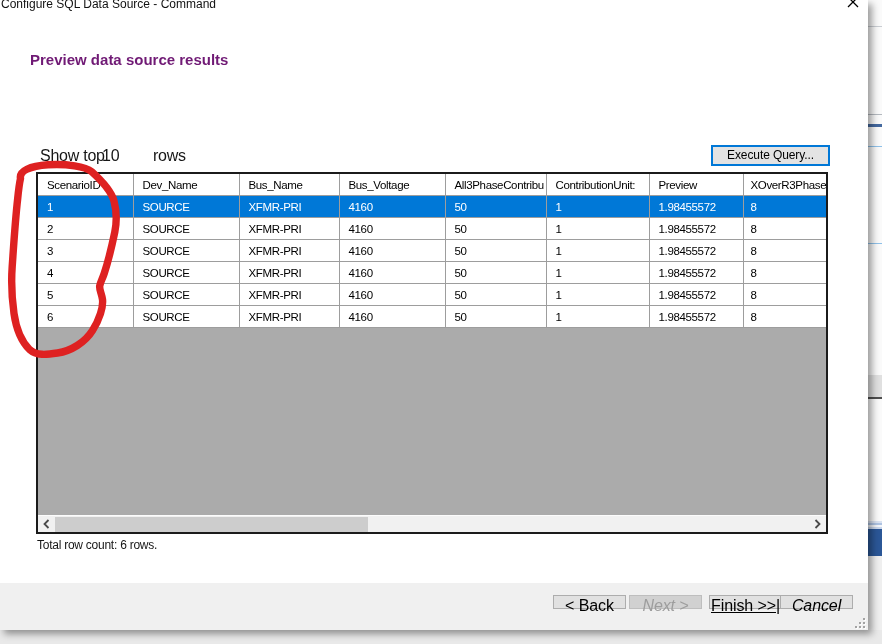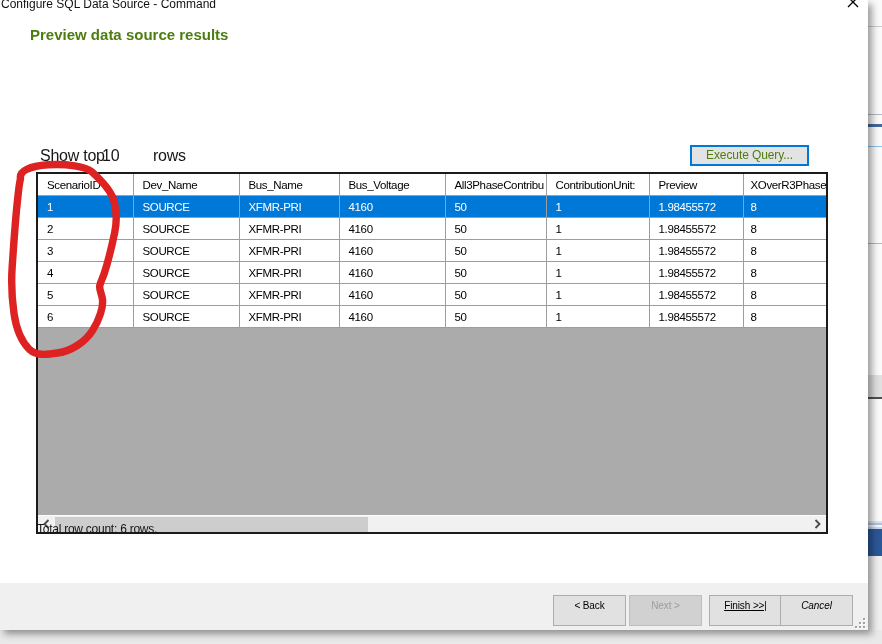--- a/index.html
+++ b/index.html
@@ -43,49 +43,49 @@
     color: #111111;
     white-space: nowrap;
   }
   #close-btn {
     position: absolute;
     left: 841px; top: -4px;
     width: 24px; height: 16px;
   }
   #heading {
     position: absolute;
-    left: 30px; top: 26px;
+    left: 30px; top: 51px;
     font-size: 15px;
     font-weight: bold;
     letter-spacing: 0px;
-    color: #4d7c0f;
+    color: #701a75;
     white-space: nowrap;
   }
   #description {
     position: absolute;
     left: 30px; top: 84px;
     font-size: 12px;
     letter-spacing: -0.25px;
     color: #161616;
     white-space: nowrap;
   }
   .showtop-label { position: absolute; top: 147px; font-size: 16px; letter-spacing: -0.25px; color: #161616; white-space: nowrap; }
   #show-top-label   { left: 40px; }
   #show-top-value   { left: 102px; }
   #show-top-rows    { left: 128px; margin-left: 25px; }
   #execute-btn {
     position: absolute;
-    left: 690px; top: 145px;
+    left: 711px; top: 145px;
     width: 119px; height: 21px;
     box-sizing: border-box;
     background: #E3E3E3;
     border: 2px solid var(--accent);
     font-size: 12px;
     letter-spacing: -0.1px;
-    color: #4d7c0f;
+    color: #000000;
     text-align: center;
     line-height: 16.5px;
   }
   
   #grid {
     position: absolute;
     left: 36px; top: 172px;
     width: 792px; height: 362px;
     box-sizing: border-box;
     border: 2px solid #1b1b1b;
@@ -130,52 +130,52 @@
   #arrow-left  { left: 0; }
   #arrow-right { right: 0; }
   #hthumb {
     position: absolute;
     left: 17px; top: 1px;
     width: 313px; height: 15px;
     background: #CDCDCD;
   }
   #total-count {
     position: absolute;
-    left: 37px; top: 522px;
+    left: 37px; top: 538px;
     font-size: 12px;
     letter-spacing: -0.25px;
     color: #161616;
   }
   
   #footer {
     position: absolute;
     left: 0; top: 583px;
     width: 868px; height: 47px;
     background: #F0F0F0;
   }
   .wiz-btn {
     position: absolute;
     top: 12px;
-    width: 73px; height: 31px;
+    width: 73px; height: 14px;
     box-sizing: border-box;
     background: #E1E1E1;
     border: 1px solid #ADADAD;
-    font-size: 10px;
+    font-size: 16px;
     letter-spacing: -0.1px;
     color: #000;
     text-align: center;
     line-height: 19px;
   }
   .wiz-btn.disabled {
     background: #D1D1D1;
     border-color: #BEBEBE;
     color: #9D9D9D;
   }
   #btn-back   { left: 553px; }
-  #btn-next   { left: 629px; }
+  #btn-next   { left: 629px; font-style: italic; }
   #btn-finish { left: 709px; text-decoration: underline; }
   #btn-cancel { left: 780px; font-style: italic; }
   #grip { position: absolute; left: 855px; top: 35px; width: 12px; height: 12px; }
   #grip i {
     position: absolute; width: 2px; height: 2px; background: #A3A3A3;
     box-shadow: 1px 1px 0 #FDFDFD;
   }
   
   #annotation {
     position: absolute; left: 0; top: 0;

